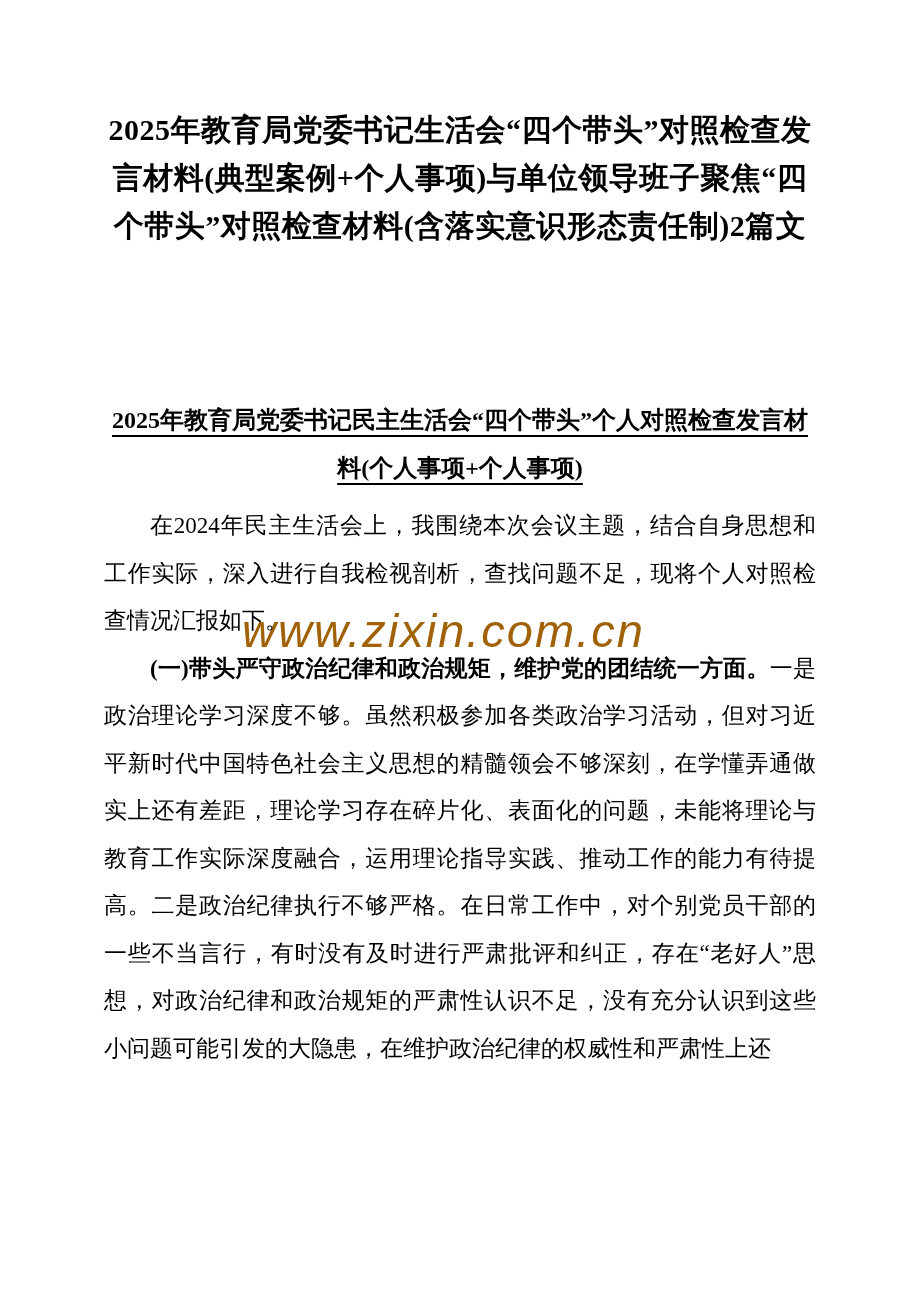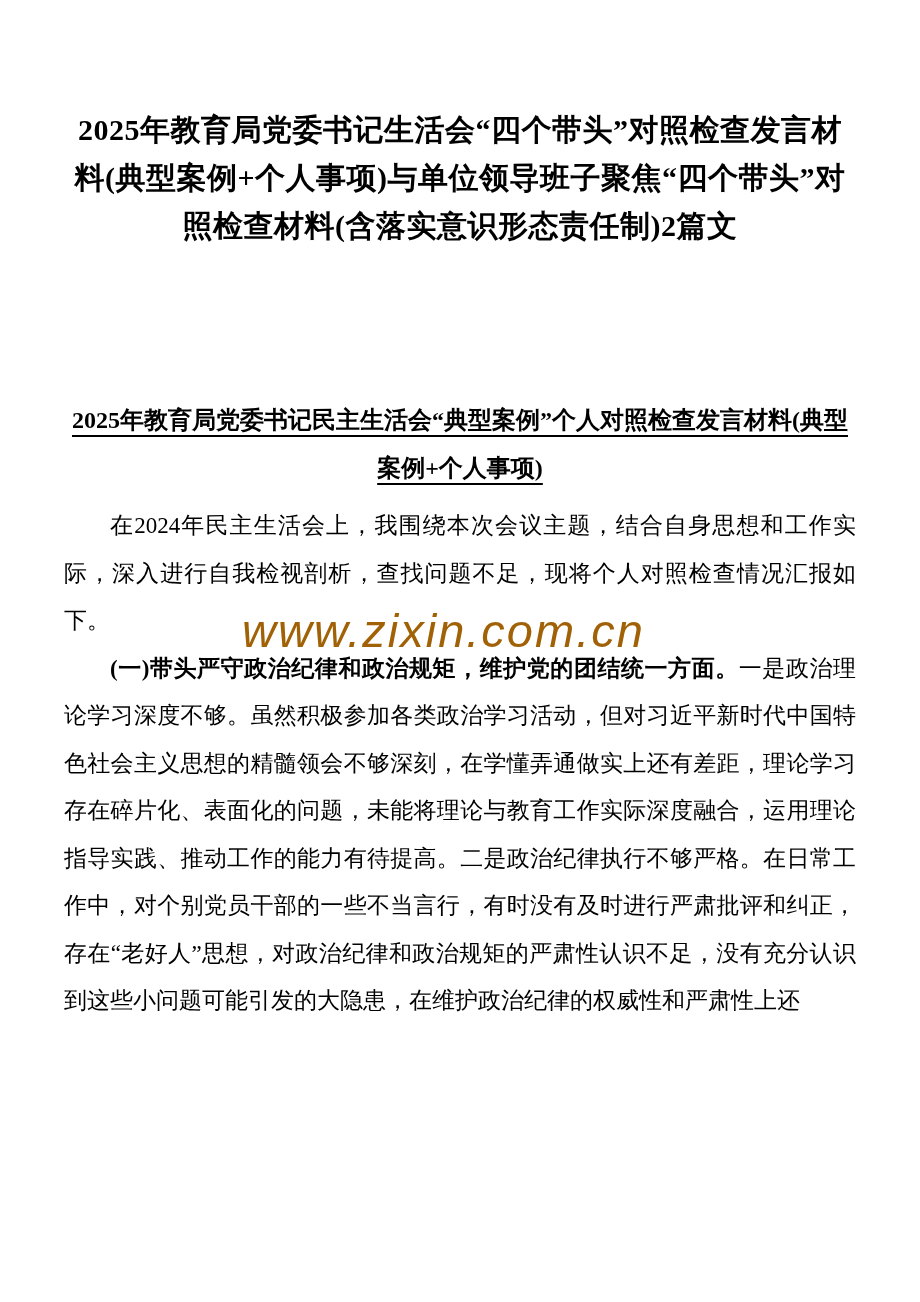--- a/index.html
+++ b/index.html
@@ -29,21 +29,21 @@
     color: #a16207;
     white-space: nowrap;
     z-index: 0;
     user-select: none;
     font-style: italic;
   }
 
   .content {
     position: relative;
     z-index: 1;
-    padding: 0 64px;
+    padding: 0 104px;
   }
 
   .main-title {
     padding-top: 106px;
     font-size: 30px;
     line-height: 48px;
     font-weight: 700;
     text-align: center;
     letter-spacing: 0.5px;
   }
@@ -85,21 +85,21 @@
 <body>
 
 <div class="page">
 
   <div class="watermark">www.zixin.com.cn</div>
 
   <div class="content">
 
     <h1 class="main-title">2025年教育局党委书记生活会“四个带头”对照检查发言材料(典型案例+个人事项)与单位领导班子聚焦“四个带头”对照检查材料(含落实意识形态责任制)2篇文</h1>
 
-    <h2 class="section-heading">2025年教育局党委书记民主生活会“典型案例”个人对照检查发言材料(典型案例+个人事项)</h2>
+    <h2 class="section-heading">2025年教育局党委书记民主生活会“四个带头”个人对照检查发言材料(个人事项+个人事项)</h2>
 
     <div class="body-text">
 
       <p>在2024年民主生活会上，我围绕本次会议主题，结合自身思想和工作实际，深入进行自我检视剖析，查找问题不足，现将个人对照检查情况汇报如下。</p>
 
 
       <p><span class="lead-bold">(一)带头严守政治纪律和政治规矩，维护党的团结统一方面。</span><span>一是政治理论学习深度不够。虽然积极参加各类政治学习活动，但对习近平新时代中国特色社会主义思想的精髓领会不够深刻，在学懂弄通做实上还有差距，理论学习存在碎片化、表面化的问题，未能将理论与教育工作实际深度融合，运用理论指导实践、推动工作的能力有待提高。二是政治纪律执行不够严格。在日常工作中，对个别党员干部的一些不当言行，有时没有及时进行严肃批评和纠正，存在“老好人”思想，对政治纪律和政治规矩的严肃性认识不足，没有充分认识到这些小问题可能引发的大隐患，在维护政治纪律的权威性和严肃性上还</span></p>
 
     </div>
   </div>

